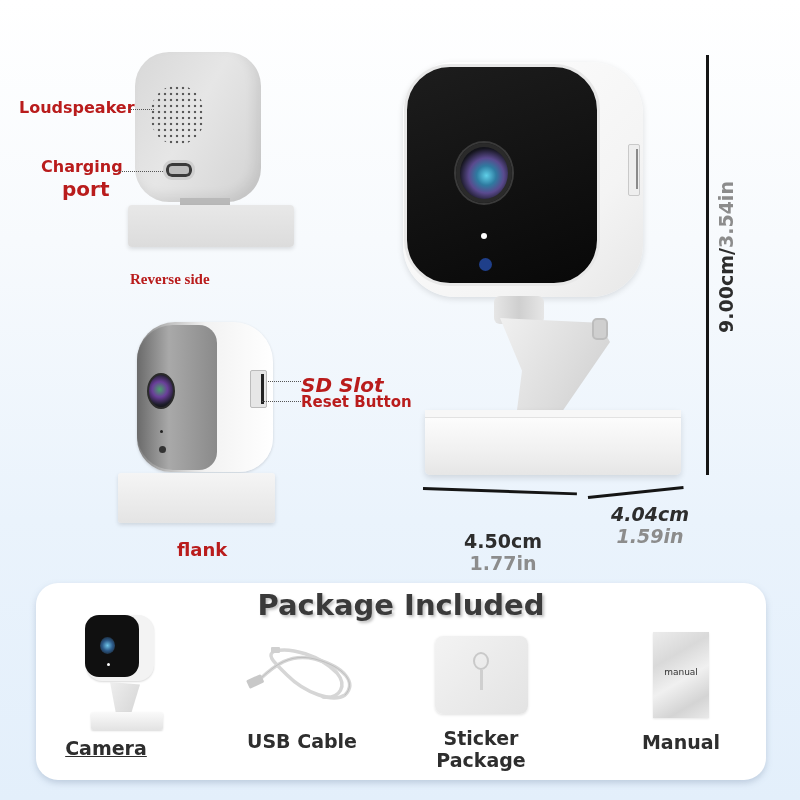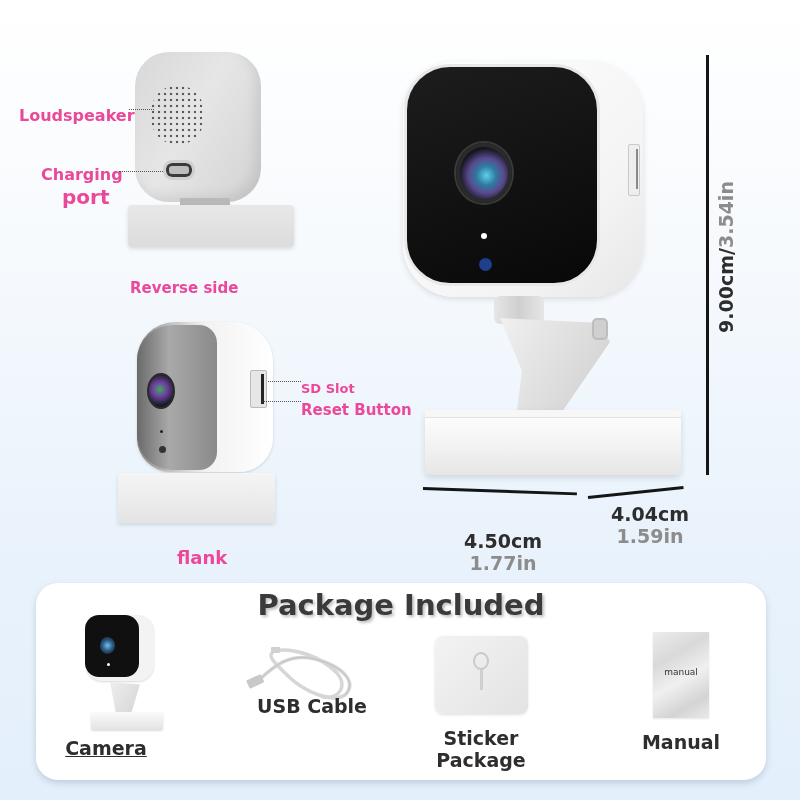--- a/index.html
+++ b/index.html
@@ -4,21 +4,21 @@
 <style>
   * { box-sizing: border-box; margin: 0; padding: 0; }
   html, body { width: 800px; height: 800px; overflow: hidden; }
   body {
     position: relative;
     font-family: "DejaVu Sans", sans-serif;
     background: linear-gradient(180deg, #ffffff 0%, #f7fafd 30%, #eaf3fc 65%, #e3effb 100%);
     color: #2b2b2b;
   }
   .abs { position: absolute; }
-  .label { font-weight: bold; color: #ec4899; white-space: nowrap; margin-top: 8px; }
+  .label { font-weight: bold; color: #b91c1c; white-space: nowrap; }
   .leader { position: absolute; border-top: 1.5px dotted #555; height: 0; }
 
   
   .rev-body {
     left: 135px; top: 52px; width: 126px; height: 150px;
     background: linear-gradient(120deg, #d8d8d8 0%, #e6e6e6 45%, #d2d2d2 100%);
     border-radius: 34px;
     box-shadow: inset -6px -6px 12px rgba(0,0,0,0.08);
   }
   .rev-grille {
@@ -180,34 +180,34 @@
   <div class="abs rev-neck"></div>
   <div class="abs rev-base"></div>
 
   <div class="abs label" style="left:19px; top:98px; font-size:16px;">Loudspeaker</div>
   <div class="leader" style="left:129px; top:109px; width:25px;"></div>
 
   <div class="abs label" style="left:41px; top:157px; font-size:16px;">Charging</div>
   <div class="abs label" style="left:62px; top:177px; font-size:20px;">port</div>
   <div class="leader" style="left:119px; top:171px; width:44px;"></div>
 
-  <div class="abs label" style="left:130px; top:271px; font-size:15px;">Reverse side</div>
+  <div class="abs label" style="left:130px; top:271px; font-size:15px;font-family:Liberation Serif, serif;">Reverse side</div>
 </div>
 
 <div>
   <div class="abs fl-body"></div>
   <div class="abs fl-face"></div>
   <div class="abs fl-lens"></div>
   <div class="abs fl-dot"></div>
   <div class="abs fl-dot2"></div>
   <div class="abs fl-slot"></div>
   <div class="abs fl-base"></div>
 
   <div class="leader" style="left:268px; top:381px; width:33px;"></div>
-  <div class="abs label" style="left:301px; top:373px; font-size:13px;">SD Slot</div>
+  <div class="abs label" style="left:301px; top:373px; font-size:20px;font-style:italic;">SD Slot</div>
   <div class="leader" style="left:262px; top:401px; width:39px;"></div>
   <div class="abs label" style="left:301px; top:393px; font-size:15px;">Reset Button</div>
 
   <div class="abs label" style="left:177px; top:539px; font-size:18px;">flank</div>
 </div>
 
 <div>
   <div class="abs m-shell"></div>
   <div class="abs m-face"></div>
   <div class="abs m-lens"></div>
@@ -227,21 +227,21 @@
     <span class="dim-dark">9.00cm/</span><span class="dim-gray">3.54in</span>
   </div>
 
   <div class="abs dim-line-h1"></div>
   <div class="abs dim-line-h2"></div>
 
   <div class="abs dim-text" style="left:448px; top:499px; width:110px;margin-top:31px;">
     <div class="dim-dark">4.50cm</div>
     <div class="dim-gray">1.77in</div>
   </div>
-  <div class="abs dim-text" style="left:595px; top:503px; width:110px;">
+  <div class="abs dim-text" style="left:595px; top:503px; width:110px;font-style:italic;">
     <div class="dim-dark">4.04cm</div>
     <div class="dim-gray">1.59in</div>
   </div>
 </div>
 
 <div>
   <div class="abs pkg-box"></div>
   <div class="abs pkg-title">Package Included</div>
 
   <div>
@@ -259,21 +259,21 @@
       <g fill="none" stroke="#d6d6d6" stroke-width="3.5" stroke-linecap="round">
         <path d="M14 35 C 30 20, 45 8, 70 14 C 100 22, 112 38, 100 50 C 88 58, 60 48, 42 30 C 30 18, 20 10, 30 6"></path>
         <path d="M30 6 C 45 2, 75 10, 92 28 C 102 40, 96 54, 78 52"></path>
       </g>
       <g fill="none" stroke="#bfbfbf" stroke-width="1" stroke-linecap="round">
         <path d="M14 35 C 30 20, 45 8, 70 14 C 100 22, 112 38, 100 50"></path>
       </g>
       <rect x="2" y="32" width="16" height="9" rx="1.5" fill="#c8c8c8" transform="rotate(-25 10 36)"></rect>
       <rect x="26" y="2" width="9" height="6" rx="1" fill="#d0d0d0"></rect>
     </svg>
-    <div class="abs pkg-label" style="left:237px; top:695px; width:130px;text-align:right;">USB Cable</div>
+    <div class="abs pkg-label" style="left:237px; top:730px; width:130px;">USB Cable</div>
   </div>
 
   <div>
     <div class="abs pk-sticker"></div>
     <div class="abs pk-sticker-hole"></div>
     <div class="abs pk-sticker-slot"></div>
     <div class="abs pkg-label" style="left:416px; top:727px; width:130px;">Sticker</div>
     <div class="abs pkg-label" style="left:416px; top:749px; width:130px;">Package</div>
   </div>
 

